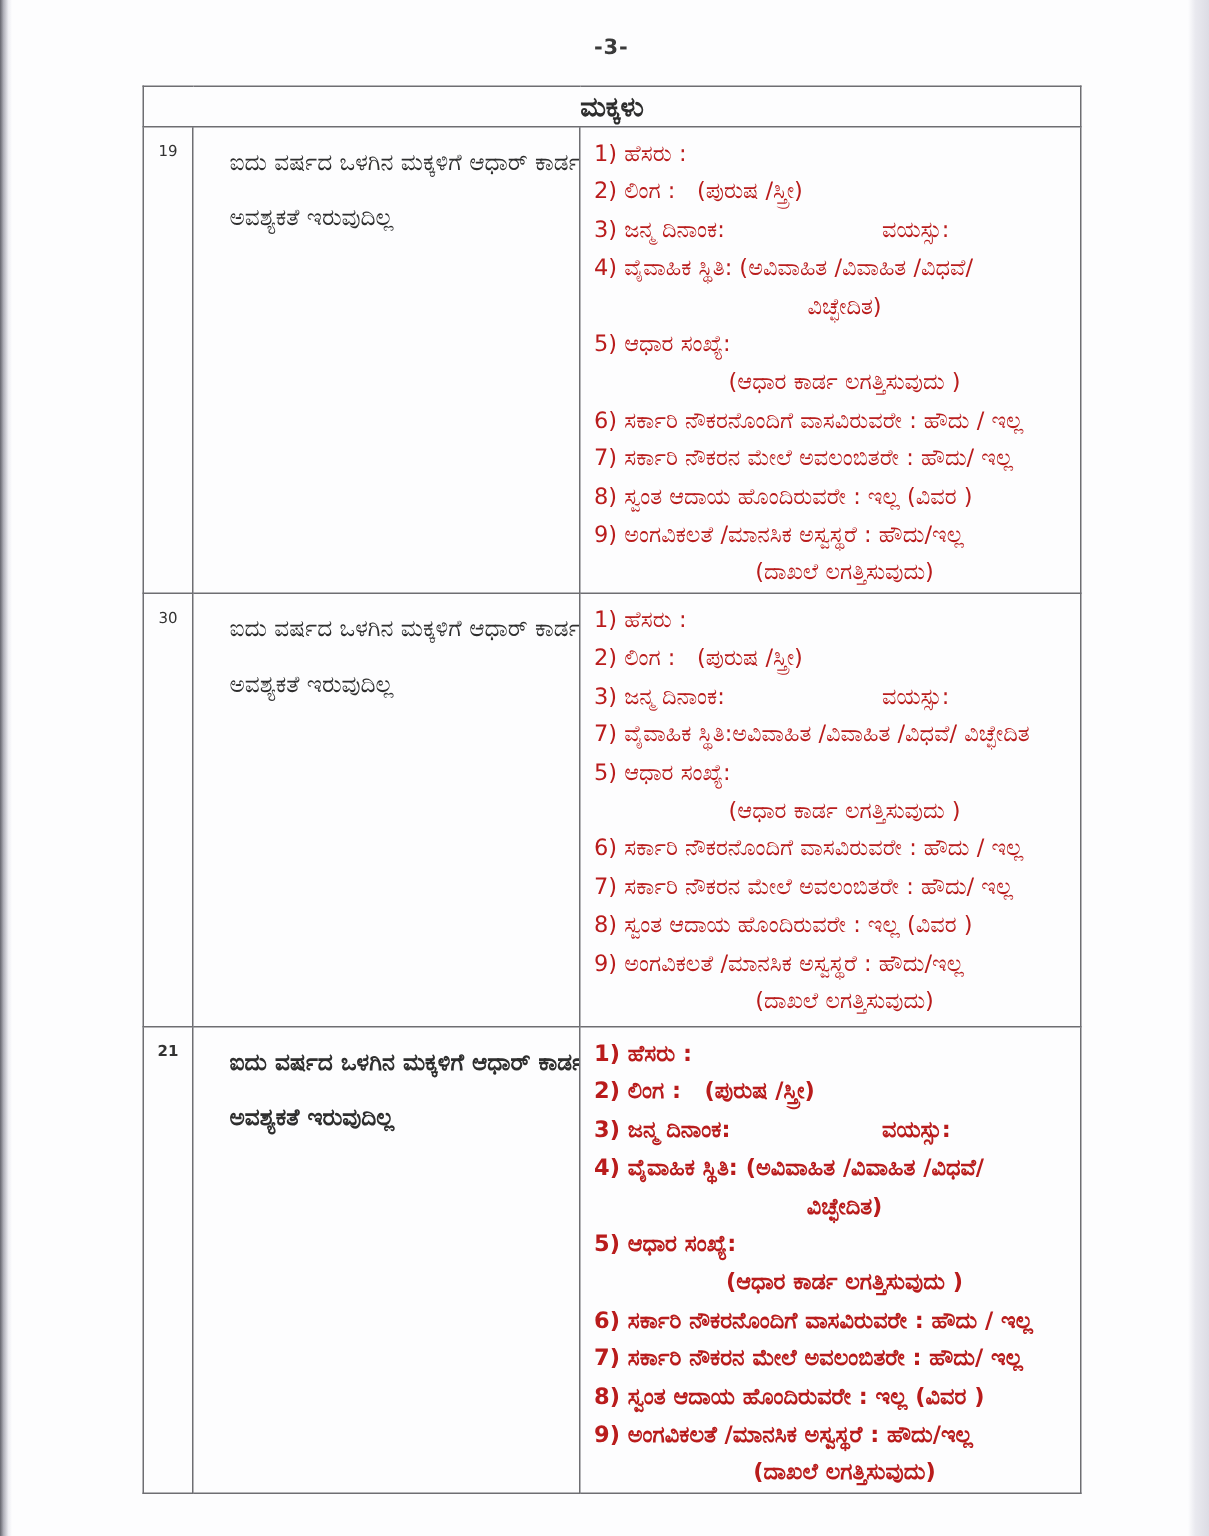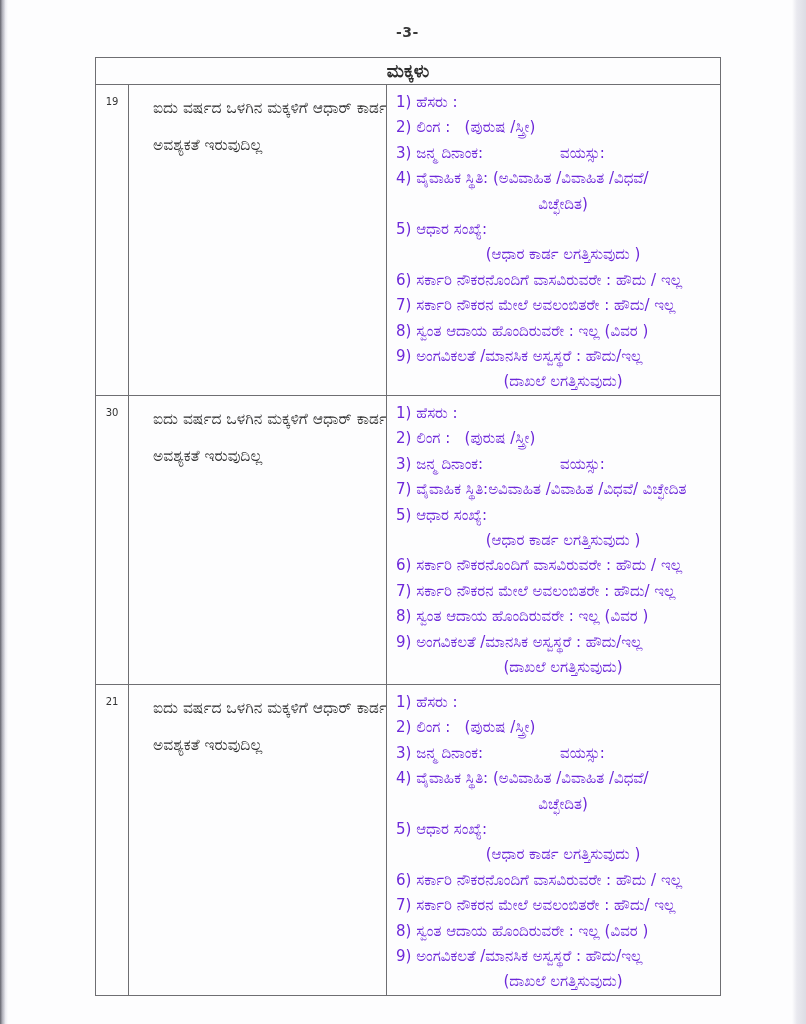--- a/index.html
+++ b/index.html
@@ -45,41 +45,41 @@
     height: 26px;
     font-size: 18px; font-weight: 600; color: #2e2e2e;
     text-align: center; vertical-align: middle;
     padding: 0;
   }
   col.c-num  { width: 33px; }
   col.c-desc { width: 258px; }
   col.c-items{ width: 334px; }
   tbody tr:nth-child(1) { height: 308px; }
   tbody tr:nth-child(2) { height: 289px; }
-  tbody tr:nth-child(3) { height: 310px; }
+  tbody tr:nth-child(3) { height: 310px; font-weight: bold; }
   td { vertical-align: top; overflow: hidden; }
   td.num-cell {
     text-align: center;
     font-size: 10px; color: #333;
     padding-top: 11px;
   }
   td.desc-cell { padding: 5px 6px 0 24px; }
   .desc-line {
     font-size: 15.5px; line-height: 37px;
     white-space: nowrap; color: #2e2e2e;
   }
   td.items-cell { padding: 5px 4px 0 9px; }
   .item-line {
     position: relative;
     font-size: 15px; line-height: 25.4px;
-    white-space: pre; color: #6d28d9;
+    white-space: pre; color: #b91c1c;
   }
   .item-line.indent { padding-left: 14px; text-align: center; }
   .right-label {
-    position: absolute; left: 164px; top: 0;
+    position: absolute; left: 192px; top: 0;
     white-space: pre;
   }
 </style>
 </head>
 <body>
 
 <div class="page">
   <div class="scan-edge-left"></div>
   <div class="scan-edge-right"></div>
 

